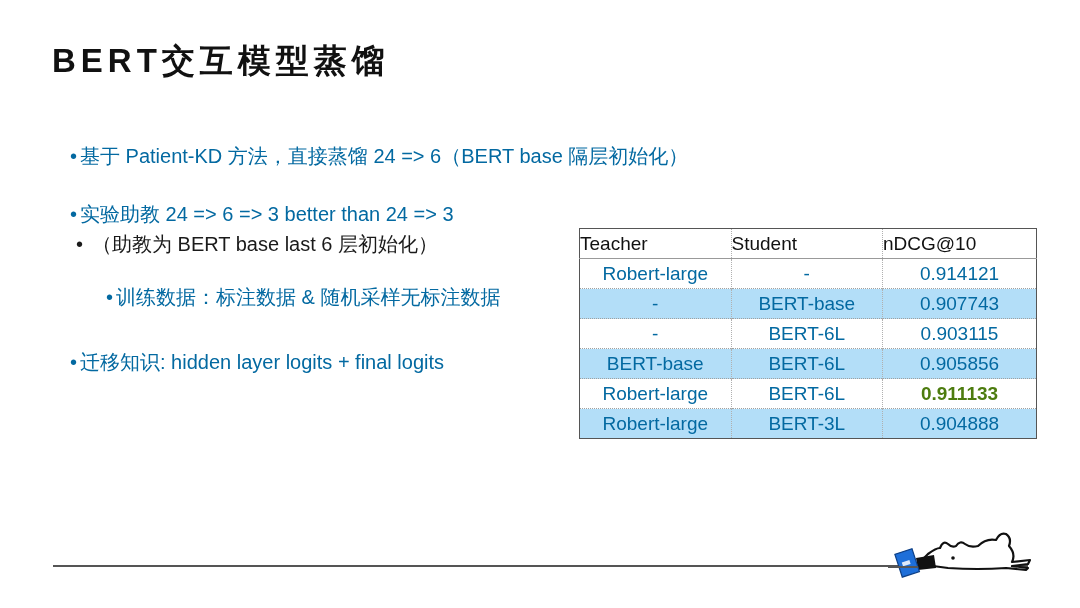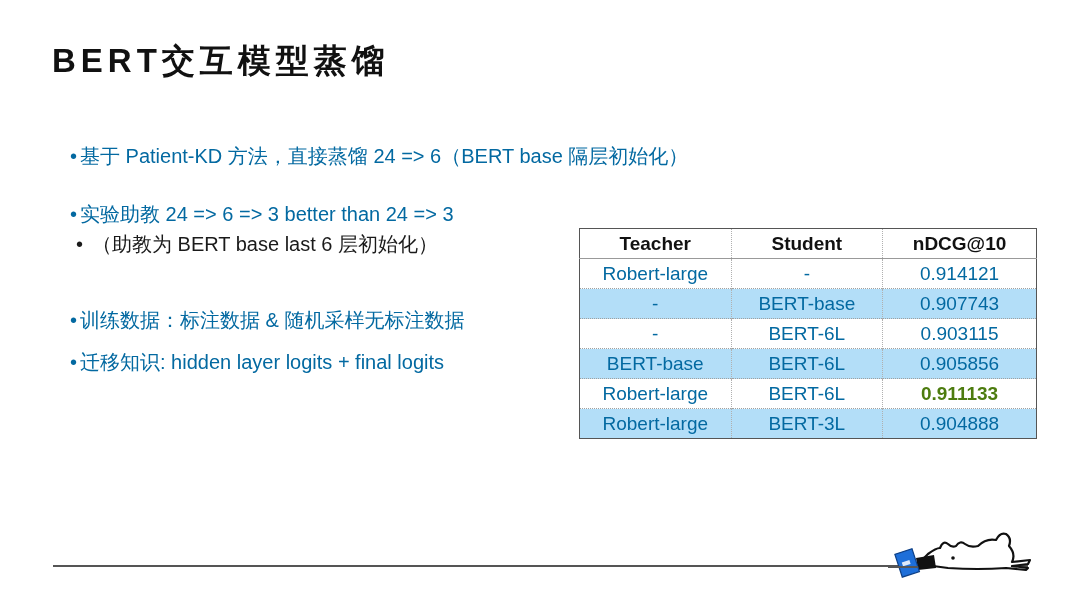--- a/index.html
+++ b/index.html
@@ -57,25 +57,25 @@
     table.results {
       position: absolute;
       left: 579px;
       top: 228px;
       width: 458px;
       border-collapse: collapse;
       border: 1.5px solid #555555;
       font-size: 19px;
     }
     table.results th {
-      font-weight: bold;
+      font-weight: normal;
       color: #111;
       height: 29px;
       padding: 0;
-      text-align: center;
+      text-align: left;
       border-bottom: 1.5px solid #999999;
       border-left: 1px dotted #b0b0b0;
     }
     table.results td {
       height: 29px;
       padding: 0;
       text-align: center;
       color: #0369a1;
       border-top: 1px dotted #a0a0a0;
       border-left: 1px dotted #b0b0b0;
@@ -122,21 +122,21 @@
   </div>
 
   <div class="bullet" style="top:204px;">
     <span class="dot">•</span><span>实验助教 24 =&gt; 6 =&gt; 3 better than 24 =&gt; 3</span>
   </div>
 
   <div class="sub-bullet" style="top:234px;">
     <span class="dot">•</span><span>（助教为 BERT base last 6 层初始化）</span>
   </div>
 
-  <div class="bullet" style="top:310px;">
+  <div class="bullet" style="top:287px;margin-left:36px;">
     <span class="dot">•</span><span>训练数据：标注数据 &amp; 随机采样无标注数据</span>
   </div>
 
   <div class="bullet" style="top:352px;">
     <span class="dot">•</span><span>迁移知识: hidden layer logits + final logits</span>
   </div>
 
 
   <table class="results">
     <thead>

